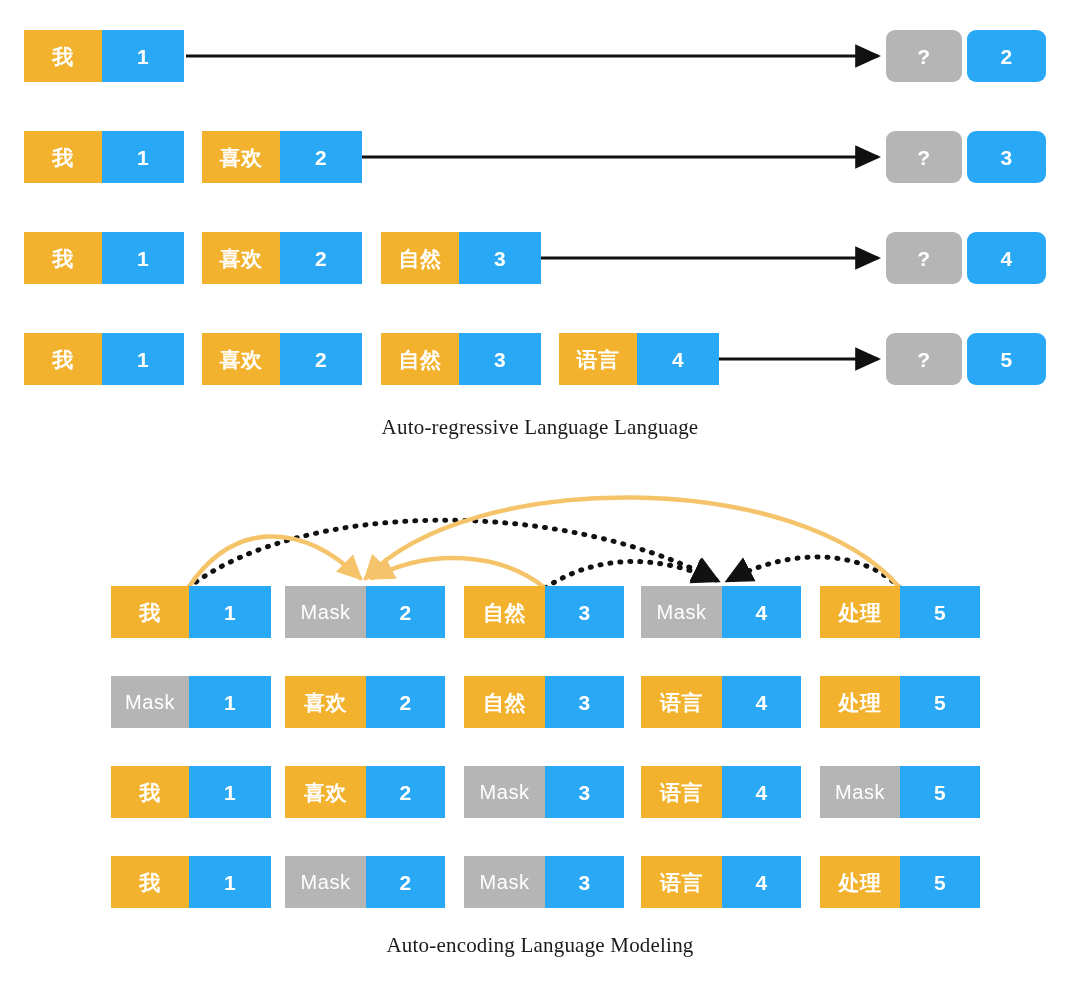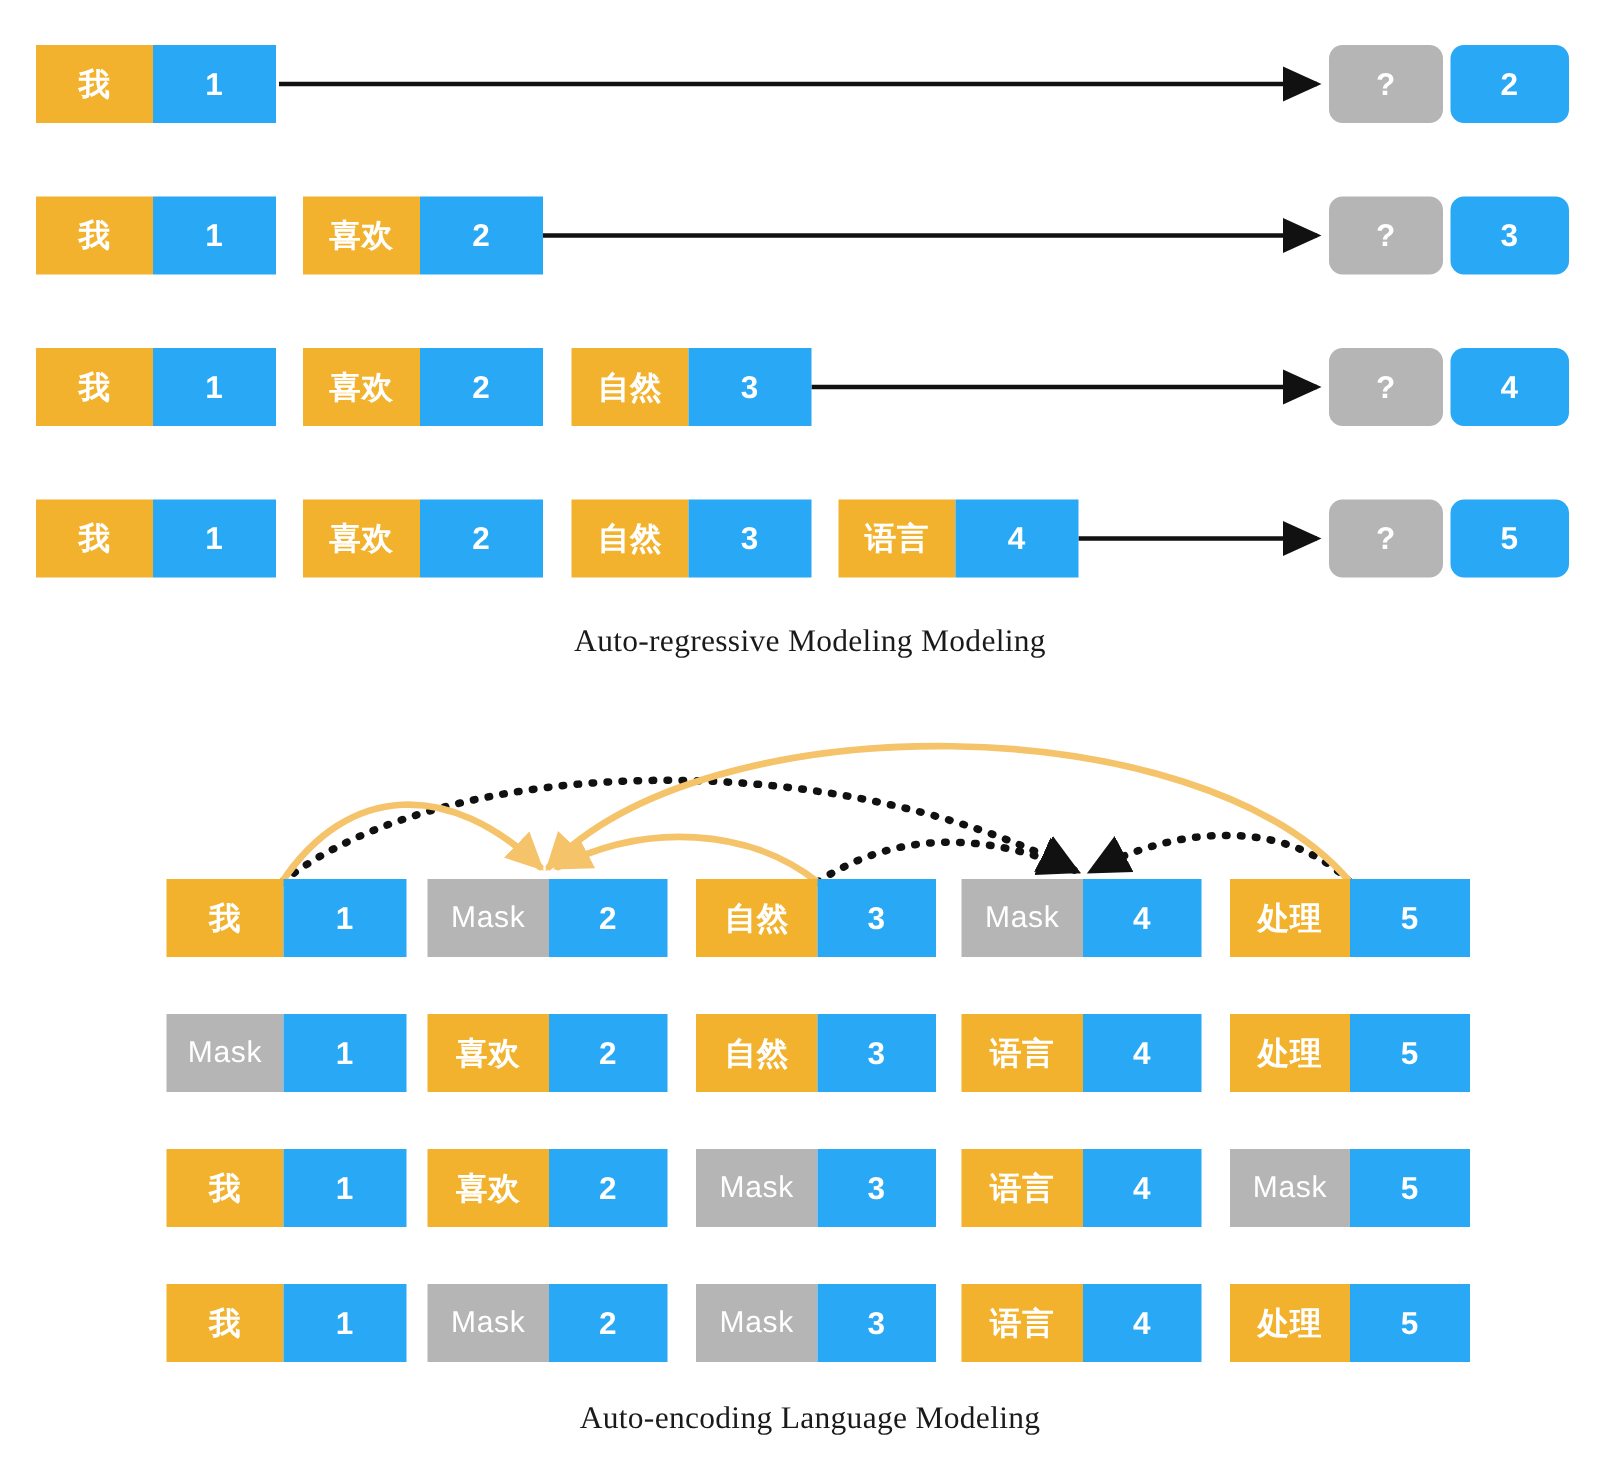--- a/index.html
+++ b/index.html
@@ -164,21 +164,21 @@
     </div>
     <div class="token" style="left:559px; top:333px;">
       <div class="cell word" style="width:78px;">语言</div>
       <div class="cell idx" style="width:82px;">4</div>
     </div>
     <div class="token pred" style="left:886px; top:333px;">
       <div class="cell qmark" style="width:76px;">?</div>
       <div class="cell idx-r" style="width:79px;">5</div>
     </div>
 
-    <div class="caption" style="top:415px;">Auto-regressive Modeling Modeling</div>
+    <div class="caption" style="top:415px;">Auto-regressive Language Language</div>
   </div>
 
   <div>
 
     <div class="token" style="left:111px; top:586px;">
       <div class="cell word" style="width:78px;">我</div>
       <div class="cell idx" style="width:82px;">1</div>
     </div>
     <div class="token" style="left:285px; top:586px;">
       <div class="cell mask maskTxt" style="width:81px;">Mask</div>

